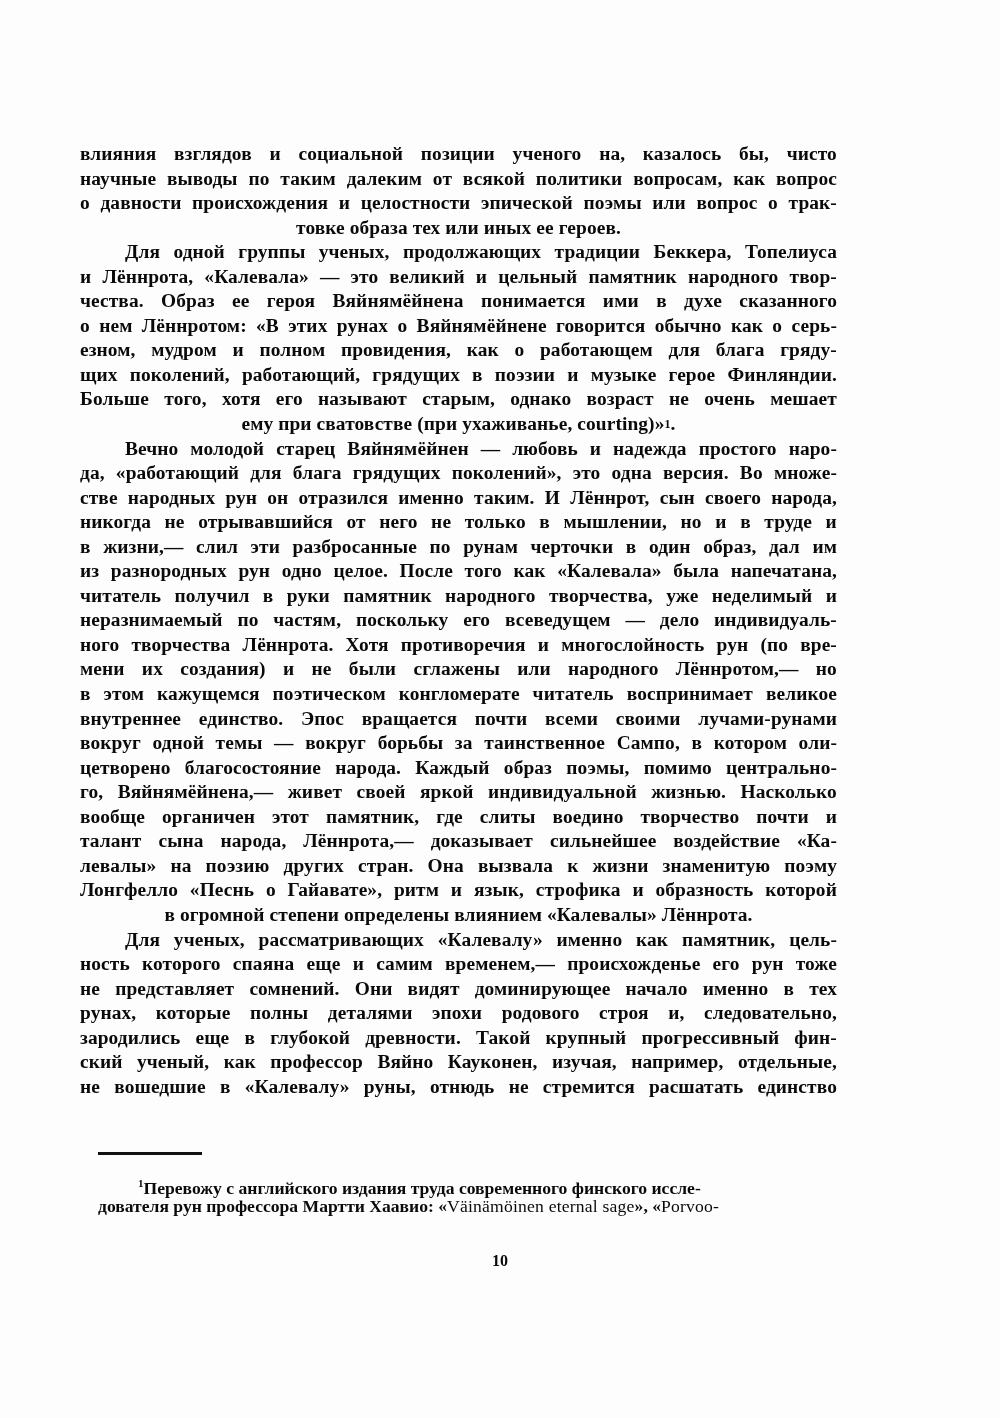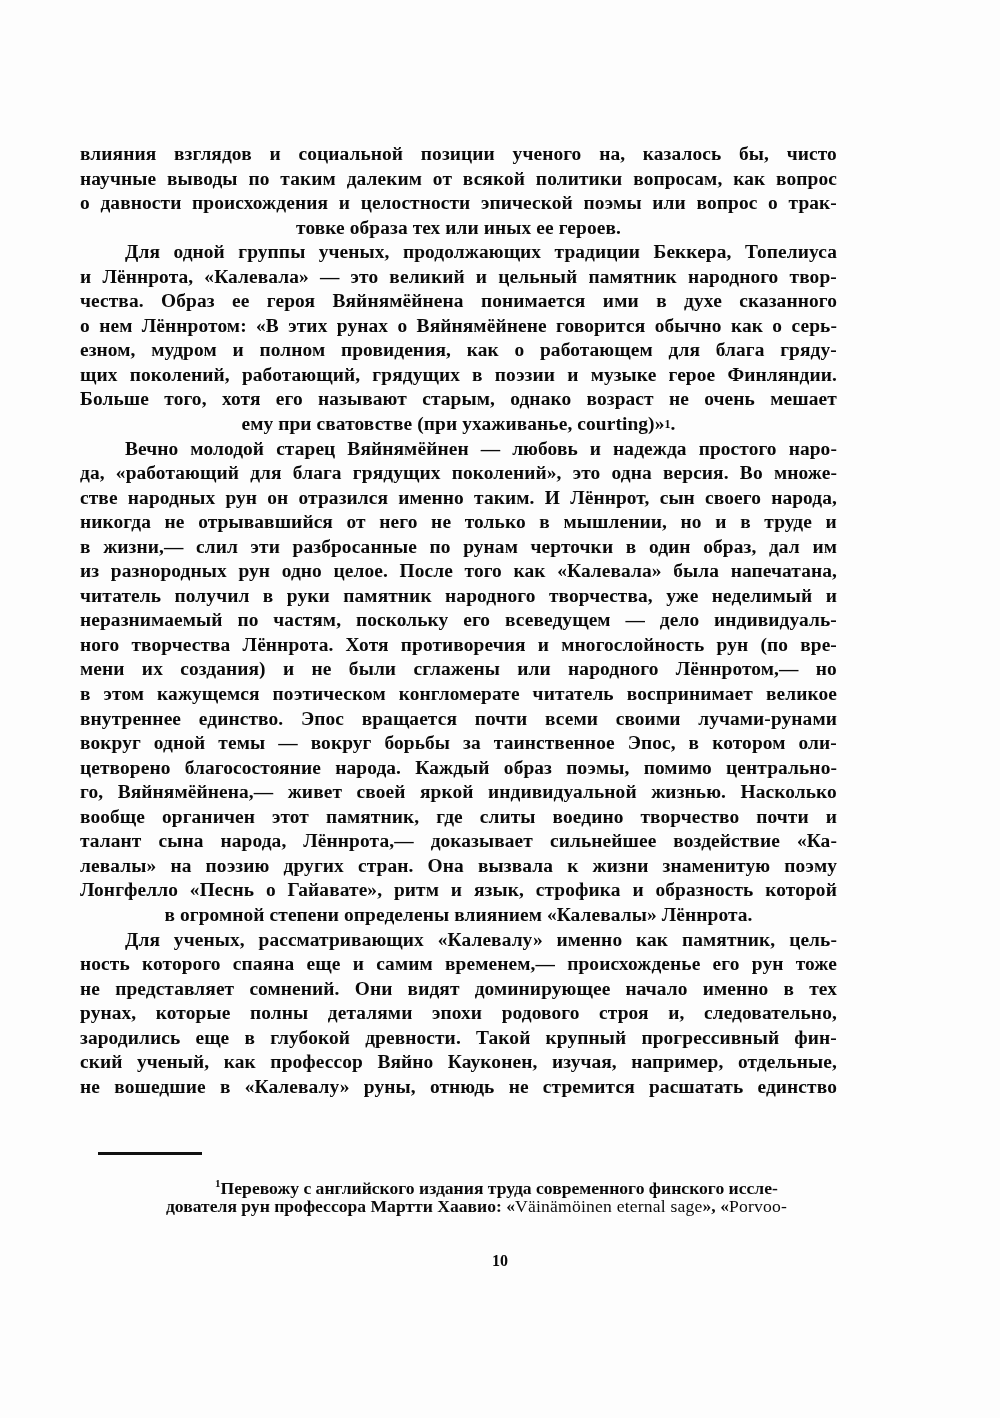--- a/index.html
+++ b/index.html
@@ -69,21 +69,21 @@
     background: #111;
   }
   .footnote {
     position: absolute;
     left: 98px;
     top: 1172px;
     width: 757px;
   }
   .fn {
     display: flex;
-    justify-content: center;
+    justify-content: flex-start;
     font-size: 17.6px;
     line-height: 23.2px;
     font-weight: bold;
     white-space: pre;
     height: 23.2px;
   }
   .fn.last { justify-content: flex-start; }
   .fn.indent { padding-left: 40px; }
   .fn .sup { font-size: 11px; }
   .latin {
@@ -129,21 +129,21 @@
     <div class="ln"><span>стве</span><span>народных</span><span>рун</span><span>он</span><span>отразился</span><span>именно</span><span>таким.</span><span>И</span><span>Лённрот,</span><span>сын</span><span>своего</span><span>народа,</span></div>
     <div class="ln"><span>никогда</span><span>не</span><span>отрывавшийся</span><span>от</span><span>него</span><span>не</span><span>только</span><span>в</span><span>мышлении,</span><span>но</span><span>и</span><span>в</span><span>труде</span><span>и</span></div>
     <div class="ln"><span>в</span><span>жизни,—</span><span>слил</span><span>эти</span><span>разбросанные</span><span>по</span><span>рунам</span><span>черточки</span><span>в</span><span>один</span><span>образ,</span><span>дал</span><span>им</span></div>
     <div class="ln"><span>из</span><span>разнородных</span><span>рун</span><span>одно</span><span>целое.</span><span>После</span><span>того</span><span>как</span><span>«Калевала»</span><span>была</span><span>напечатана,</span></div>
     <div class="ln"><span>читатель</span><span>получил</span><span>в</span><span>руки</span><span>памятник</span><span>народного</span><span>творчества,</span><span>уже</span><span>неделимый</span><span>и</span></div>
     <div class="ln"><span>неразнимаемый</span><span>по</span><span>частям,</span><span>поскольку</span><span>его</span><span>всеведущем</span><span>—</span><span>дело</span><span>индивидуаль-</span></div>
     <div class="ln"><span>ного</span><span>творчества</span><span>Лённрота.</span><span>Хотя</span><span>противоречия</span><span>и</span><span>многослойность</span><span>рун</span><span>(по</span><span>вре-</span></div>
     <div class="ln"><span>мени</span><span>их</span><span>создания)</span><span>и</span><span>не</span><span>были</span><span>сглажены</span><span>или</span><span>народного</span><span>Лённротом,—</span><span>но</span></div>
     <div class="ln"><span>в</span><span>этом</span><span>кажущемся</span><span>поэтическом</span><span>конгломерате</span><span>читатель</span><span>воспринимает</span><span>великое</span></div>
     <div class="ln"><span>внутреннее</span><span>единство.</span><span>Эпос</span><span>вращается</span><span>почти</span><span>всеми</span><span>своими</span><span>лучами-рунами</span></div>
-    <div class="ln"><span>вокруг</span><span>одной</span><span>темы</span><span>—</span><span>вокруг</span><span>борьбы</span><span>за</span><span>таинственное</span><span>Эпос,</span><span>в</span><span>котором</span><span>оли-</span></div>
+    <div class="ln"><span>вокруг</span><span>одной</span><span>темы</span><span>—</span><span>вокруг</span><span>борьбы</span><span>за</span><span>таинственное</span><span>Сампо,</span><span>в</span><span>котором</span><span>оли-</span></div>
     <div class="ln"><span>цетворено</span><span>благосостояние</span><span>народа.</span><span>Каждый</span><span>образ</span><span>поэмы,</span><span>помимо</span><span>центрально-</span></div>
     <div class="ln"><span>го,</span><span>Вяйнямёйнена,—</span><span>живет</span><span>своей</span><span>яркой</span><span>индивидуальной</span><span>жизнью.</span><span>Насколько</span></div>
     <div class="ln"><span>вообще</span><span>органичен</span><span>этот</span><span>памятник,</span><span>где</span><span>слиты</span><span>воедино</span><span>творчество</span><span>почти</span><span>и</span></div>
     <div class="ln"><span>талант</span><span>сына</span><span>народа,</span><span>Лённрота,—</span><span>доказывает</span><span>сильнейшее</span><span>воздействие</span><span>«Ка-</span></div>
     <div class="ln"><span>левалы»</span><span>на</span><span>поэзию</span><span>других</span><span>стран.</span><span>Она</span><span>вызвала</span><span>к</span><span>жизни</span><span>знаменитую</span><span>поэму</span></div>
     <div class="ln"><span>Лонгфелло</span><span>«Песнь</span><span>о</span><span>Гайавате»,</span><span>ритм</span><span>и</span><span>язык,</span><span>строфика</span><span>и</span><span>образность</span><span>которой</span></div>
     <div class="ln last"><span>в огромной степени определены влиянием «Калевалы» Лённрота.</span></div>
 
     <div class="ln indent"><span>Для</span><span>ученых,</span><span>рассматривающих</span><span>«Калевалу»</span><span>именно</span><span>как</span><span>памятник,</span><span>цель-</span></div>
     <div class="ln"><span>ность</span><span>которого</span><span>спаяна</span><span>еще</span><span>и</span><span>самим</span><span>временем,—</span><span>происхожденье</span><span>его</span><span>рун</span><span>тоже</span></div>

